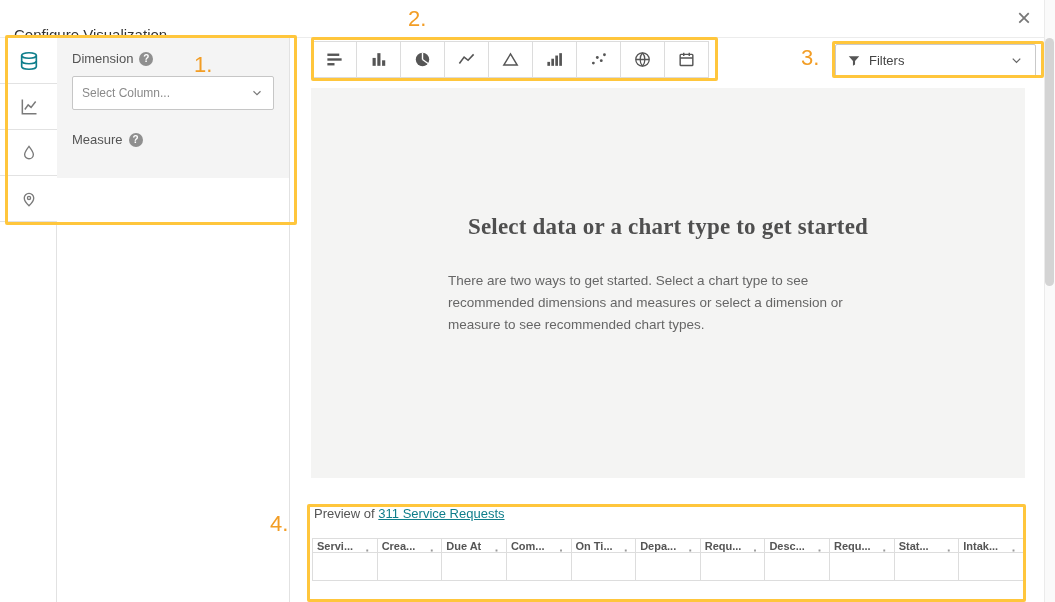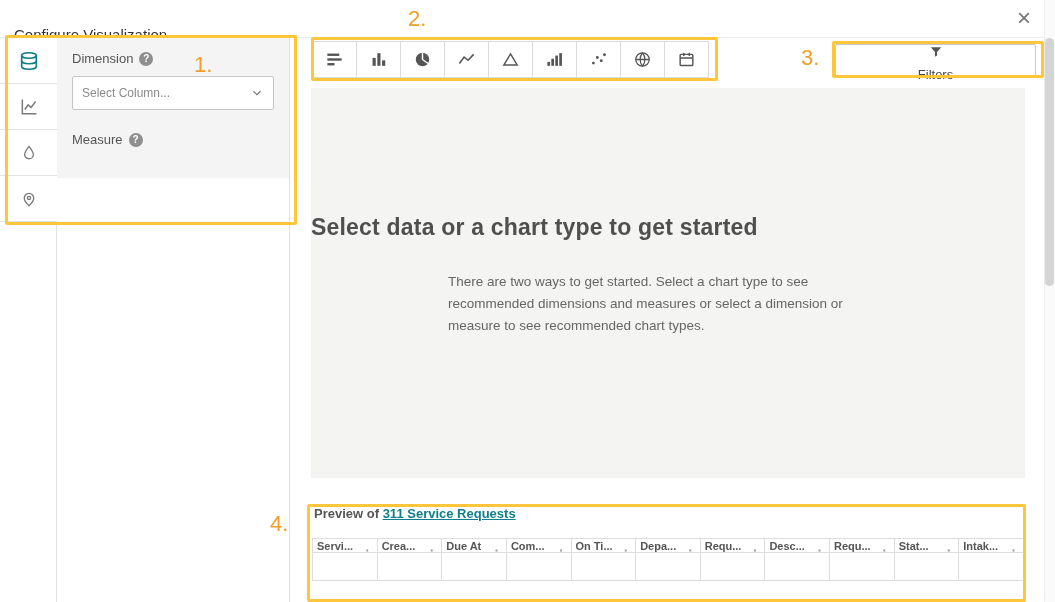--- a/index.html
+++ b/index.html
@@ -30,30 +30,30 @@
   .select-box { margin-top:10px; height:30px; background:#fff; border:1px solid #c6c6c6; border-radius:2px; display:flex; align-items:center; padding:16px 9px; font-size:12px; color:#8a8a8a; cursor:pointer; position:relative; }
   .select-box .chev { margin-left:auto; color:#777; display:flex; }
   .measure-row { margin-top:22px; }
 
   
   .toolbar { position:absolute; left:312px; top:41px; display:flex; }
   .tool-btn { width:45px; height:37px; background:#fff; border:1px solid #dcdcdc; margin-left:-1px; display:flex; align-items:center; justify-content:center; color:#555; cursor:pointer; }
   .tool-btn:first-child { margin-left:0; }
 
   
-  .filters { position:absolute; left:835px; top:44px; width:201px; height:33px; background:#fff; border:1px solid #c9c9c9; border-radius:2px; display:flex; align-items:center; padding:0 11px; gap:8px; font-size:13px; color:#444; cursor:pointer;flex-direction:column; }
+  .filters { position:absolute; left:835px; top:44px; width:201px; height:33px; background:#fff; border:1px solid #c9c9c9; border-radius:2px; display:flex; align-items:center; padding:0 11px; gap:8px; font-size:13px; color:#444; cursor:pointer; }
   .filters .chev { margin-left:auto; color:#666; display:flex; }
 
   
   .canvas { position:absolute; left:311px; top:88px; width:714px; height:390px; background:#f4f4f3; }
-  .canvas h1 { padding-top:126px; text-align:left; font-size:23px; font-weight:600; color:#4f4f4f; letter-spacing:.2px; }
+  .canvas h1 { padding-top:126px; text-align:center; font-size:23px; font-weight:600; color:#4f4f4f; letter-spacing:.2px;font-family:Liberation Serif, serif; }
   .canvas p { width:440px; margin:30px auto 12px; font-size:13.5px; color:#666; line-height:1.62; text-align:left; }
 
   
-  .preview-label { position:absolute; left:314px; top:506px; font-size:13px; color:#555;font-weight:bold; }
+  .preview-label { position:absolute; left:314px; top:506px; font-size:13px; color:#555; }
   .preview-label a { color:#0f7e8b; text-decoration:underline; cursor:pointer; }
   .preview-table-wrap { position:absolute; left:312px; top:538px; width:712px; }
   table { border-collapse:collapse; table-layout:fixed; width:100%; background:#fff; }
   th { border:1px solid #ddd; background:#fff; font-size:11px; font-weight:bold; color:#555; padding:0 4px; height:14px; text-align:left; white-space:nowrap; overflow:hidden; position:relative; cursor:pointer; }
   th .col-label { display:inline-block; max-width:42px; overflow:hidden; white-space:nowrap; vertical-align:middle; }
   th .kebab { position:absolute; right:3px; top:8px; color:#999; font-size:13px; cursor:pointer; }
   td { border:1px solid #ddd; font-size:11px; color:#555; padding:0 5px; height:28px; white-space:nowrap; overflow:hidden; }
 
   
   .scroll-track { position:absolute; right:0; top:0; width:11px; height:602px; background:#fafafa; border-left:1px solid #ebebeb; }

